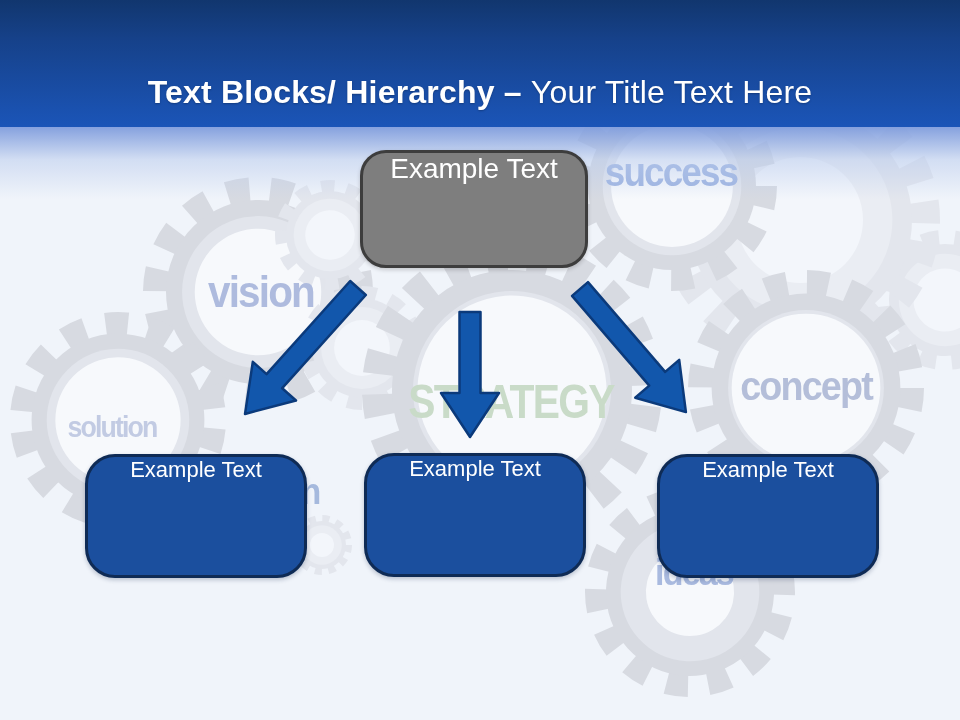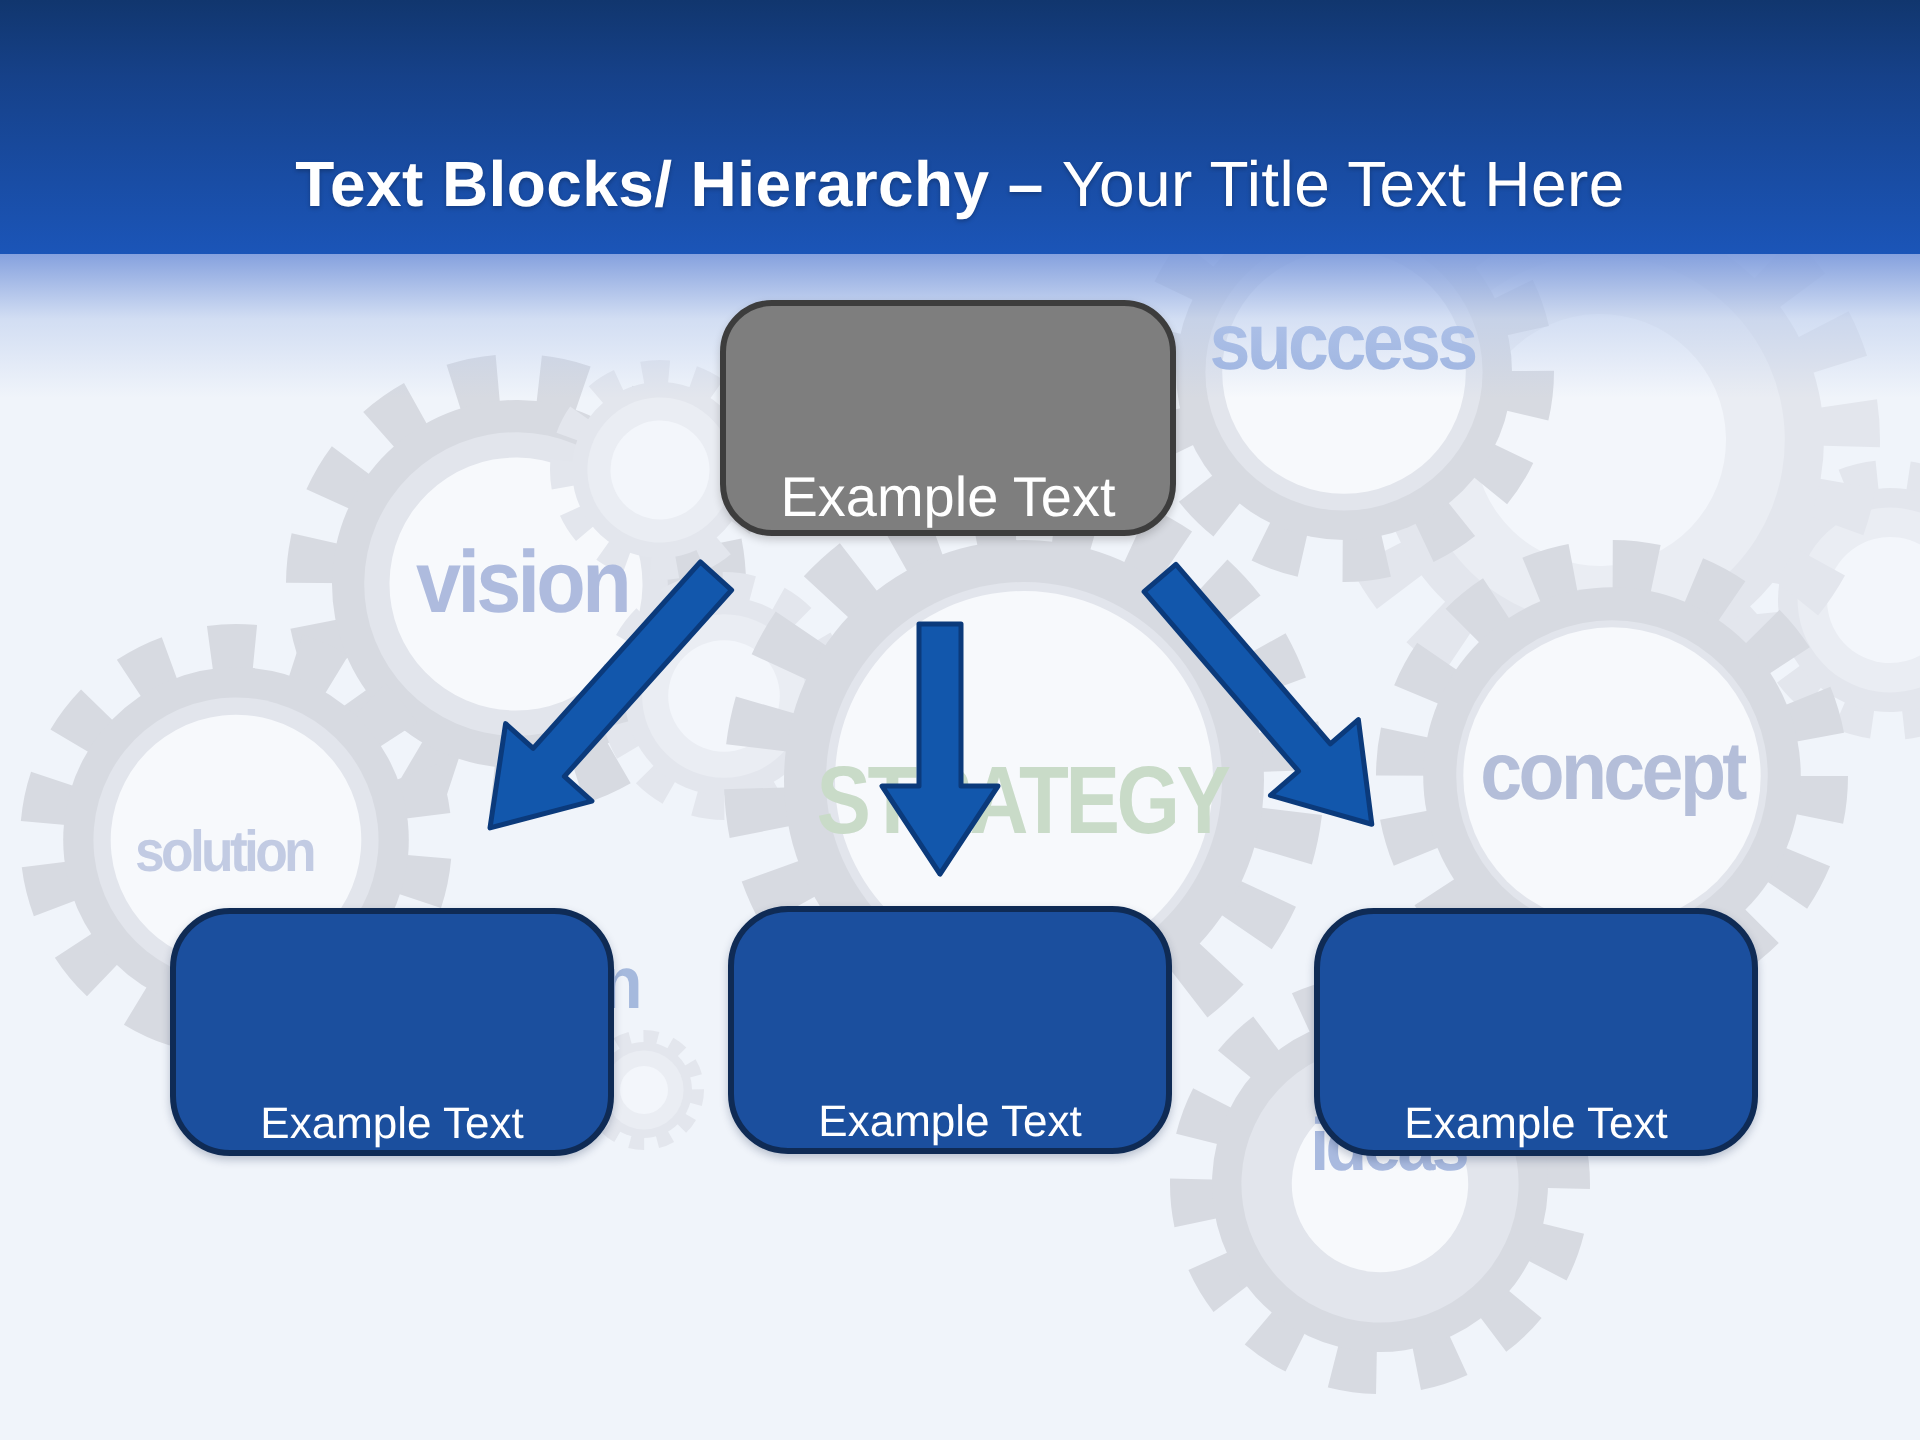--- a/index.html
+++ b/index.html
@@ -23,21 +23,21 @@
   .w-vision  {left:261px;top:292px;font-size:44px;color:#aebbde;}
   .w-solution{left:112px;top:427px;font-size:29px;color:#c2cbe3;}
   .w-success {left:671px;top:172px;font-size:40px;color:#9db3e0;}
   .w-strategy{left:511px;top:401px;font-size:48px;color:#c9dbc8;transform:translate(-50%,-50%) scaleX(0.85);}
   .w-concept {left:806px;top:386px;font-size:41px;color:#b4bed9;}
   .w-ideas   {left:694px;top:573px;font-size:37px;color:#a9badf;}
   .w-frag    {left:310px;top:492px;font-size:37px;color:#a5b9dd;}
 
   
   .arrows-layer{position:absolute;left:0;top:0;width:960px;height:720px;z-index:3;pointer-events:none;}
-  .shape-box{position:absolute;display:flex;align-items:flex-end;justify-content:center;
+  .shape-box{position:absolute;display:flex;align-items:flex-start;justify-content:center;
     color:#ffffff;text-align:center;box-sizing:border-box;}
   .root-box{left:360px;top:150px;width:228px;height:118px;background:#7e7e7e;
     border:3px solid #3d3d3d;border-radius:26px;font-size:28px;z-index:4;
     box-shadow:0 2px 4px rgba(0,0,0,0.18);}
   .child-box{width:222px;height:124px;background:#1b4f9e;border:3px solid #0f2b55;
     border-radius:30px;font-size:22px;z-index:4;box-shadow:0 2px 4px rgba(20,40,80,0.25);}
   .child-1{left:85px;top:454px;}
   .child-2{left:364px;top:453px;}
   .child-3{left:657px;top:454px;}
 </style>

